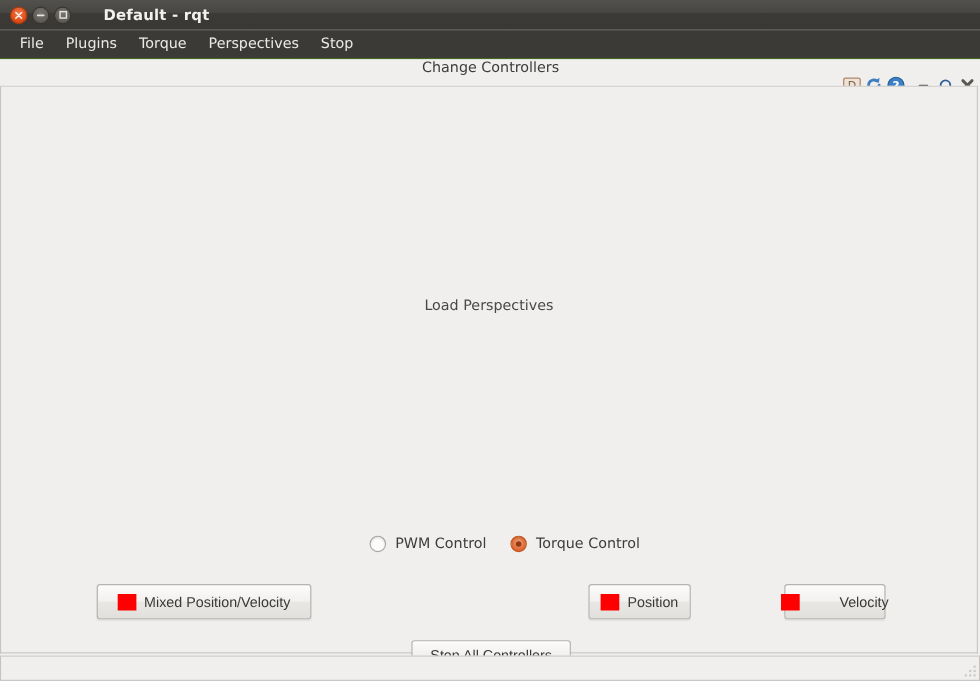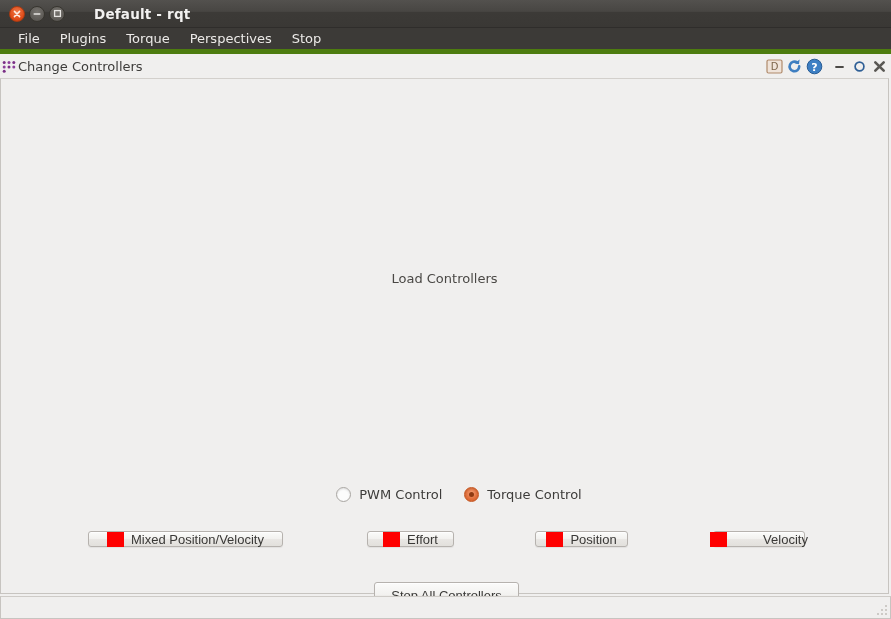--- a/index.html
+++ b/index.html
@@ -75,21 +75,21 @@
   .menubar {
     position: absolute;
     left: 0; top: 28px;
     width: 891px;
     height: 26px;
     background: #3c3a37;
     display: flex;
     align-items: center;
     padding-left: 8px;
     box-sizing: border-box;
-    border-bottom: 5px solid #4d7c0f;
+    border-bottom: 1px solid #4d7c0f;
   }
   .menu-item {
     color: #eceae8;
     font-size: 13px;
     padding: 3px 10px;
     cursor: default;
     white-space: nowrap;
   }
 
   
@@ -104,20 +104,21 @@
   }
   .sub-titlebar {
     position: absolute;
     left: 0; top: 0;
     width: 891px;
     height: 24px;
     display: flex;
     align-items: center;
     background: #f0efee;
     box-sizing: border-box;
+    flex-direction: column;
   }
   .ros-icon {
     margin-left: 1px;
     width: 16px; height: 16px;
     display:block;
   }
   .sub-title {
     font-size: 13px;
     color: #3d3c3a;
     margin-left: 1px;
@@ -205,21 +206,21 @@
     left: 0; right: 0;
     top: 452px;
     height: 28px;
   }
   .btn {
     position: absolute;
     display: inline-flex;
     align-items: center;
     justify-content: center;
     gap: 7px;
-    height: 16px;
+    height: 32px;
     padding: 0 11px;
     box-sizing: border-box;
     font-size: 13px;
     color: #3a3937;
     background: linear-gradient(to bottom, #fbfbfa 0%, #f2f1ef 48%, #e9e7e4 52%, #e2e0dc 100%);
     border: 1px solid #b6b2ae;
     border-radius: 3px;
     box-shadow: 0 1px 0 rgba(255,255,255,.8) inset, 0 1px 1px rgba(0,0,0,.06);
     cursor: pointer;
     white-space: nowrap;
@@ -323,41 +324,37 @@
           </svg>
           <svg class="sys-ico" viewBox="0 0 13 13">
             <path d="M2.3 2.3 L10.7 10.7 M10.7 2.3 L2.3 10.7" stroke="#5a5854" stroke-width="2.6" stroke-linecap="round"></path>
           </svg>
         </div>
       </div>
     </div>
 
     <div class="panel-body">
 
-      <div class="load-label">Load Controllers</div>
+      <div class="load-label">Load Perspectives</div>
 
       <div class="radio-row">
         <label class="radio">
           <span class="radio-dot"></span>
           <span>PWM Control</span>
         </label>
         <label class="radio checked">
           <span class="radio-dot"></span>
           <span>Torque Control</span>
         </label>
       </div>
 
       <div class="ctrl-row">
         <button class="btn" style="left: 87px; width: 195px;">
           <span class="led" style="background: rgb(254, 0, 0);"></span>
           <span>Mixed Position/Velocity</span>
-        </button>
-        <button class="btn" style="left: 366px; width: 87px;">
-          <span class="led" style="background: rgb(254, 0, 0);"></span>
-          <span>Effort</span>
         </button>
         <button class="btn" style="left: 534px; width: 93px;">
           <span class="led" style="background: rgb(254, 0, 0);"></span>
           <span>Position</span>
         </button>
         <button class="btn" style="left: 712px; width: 92px; gap: 36px;">
           <span class="led" style="background: rgb(254, 0, 0);"></span>
           <span>Velocity</span>
         </button>
       </div>

